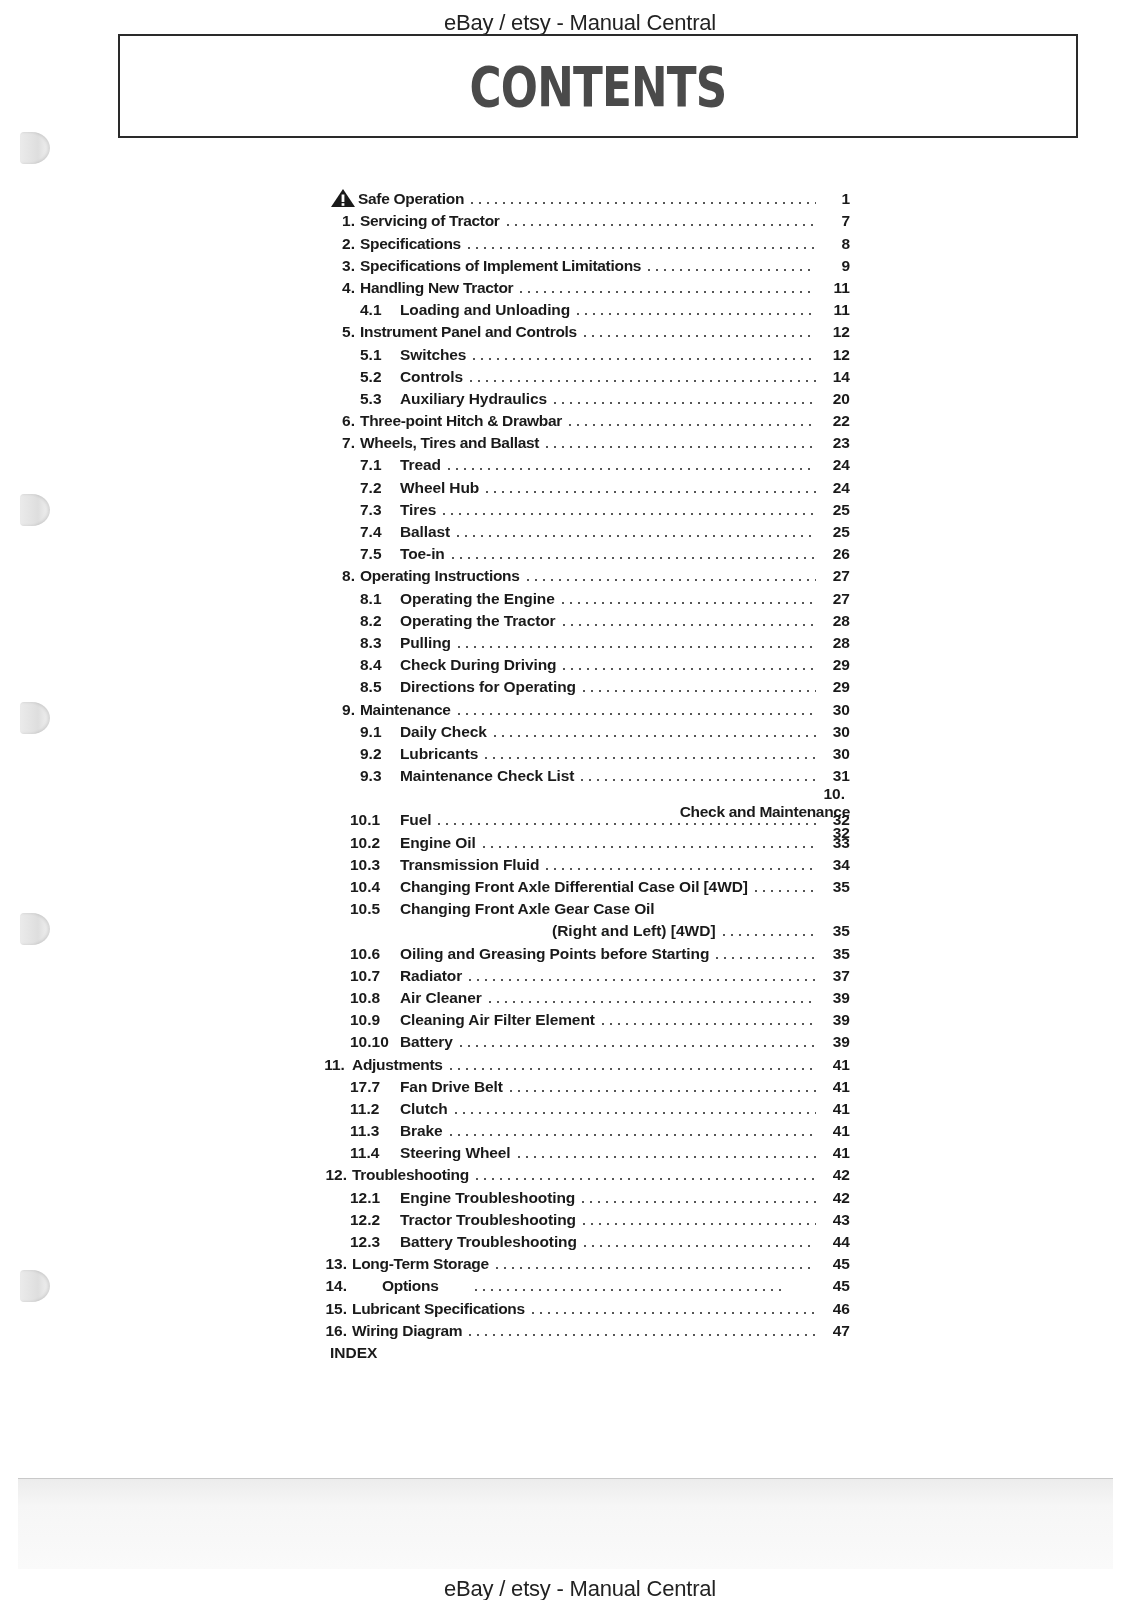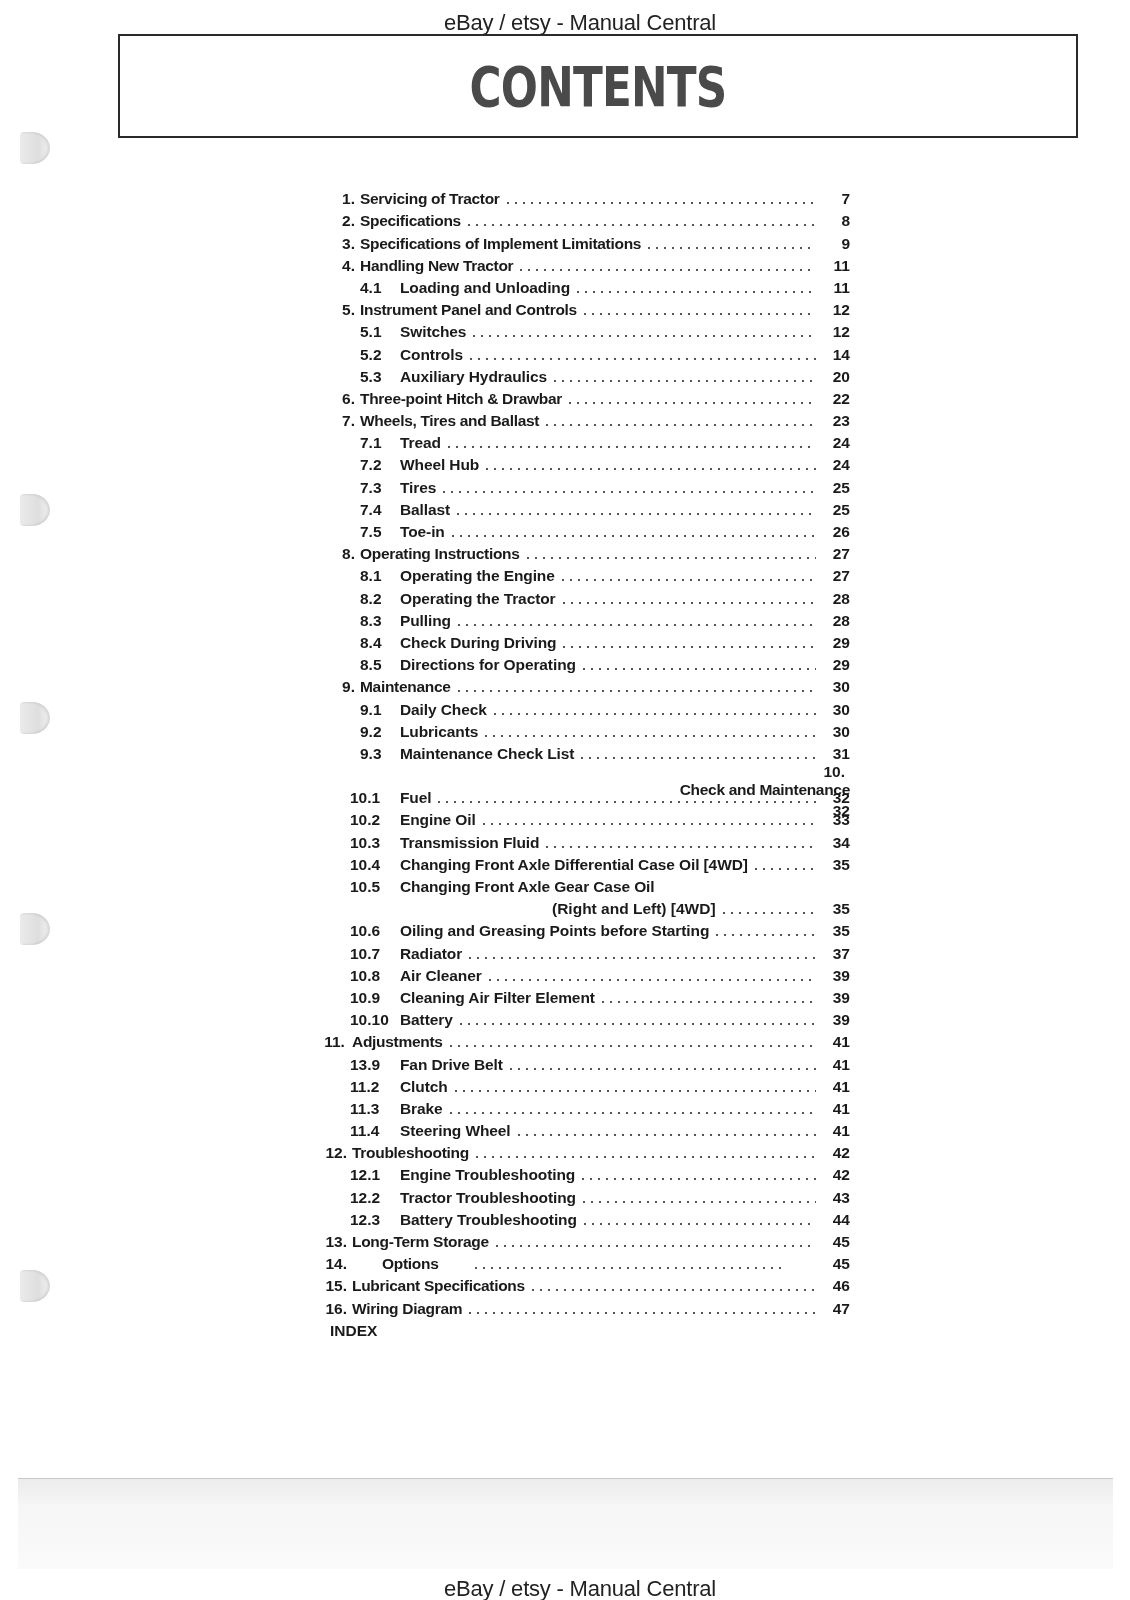--- a/index.html
+++ b/index.html
@@ -162,20 +162,32 @@
 </div>
 
 <div class="binder-hole" style="top:132px;"></div>
 <div class="binder-hole" style="top:494px;"></div>
 <div class="binder-hole" style="top:702px;"></div>
 <div class="binder-hole" style="top:913px;"></div>
 <div class="binder-hole" style="top:1270px;"></div>
 
 <div class="toc" id="toc">
     <div class="toc-row chapter">
+      <span class="warn-icon">
+        <svg width="26" height="20" viewBox="0 0 26 20">
+          <path d="M13 1 L25 19 L1 19 Z" fill="#1a1a1a"></path>
+          <rect x="11.6" y="6.5" width="2.8" height="7.5" fill="#fff"></rect>
+          <rect x="11.6" y="15.2" width="2.8" height="2.6" fill="#fff"></rect>
+        </svg>
+      </span>
+      <span class="label">Safe Operation</span>
+      <span class="dots"></span>
+      <span class="page">1</span>
+    </div>
+    <div class="toc-row chapter">
       <span class="num">1.</span>
       <span class="label">Servicing of Tractor</span>
       <span class="dots"></span>
       <span class="page">7</span>
     </div>
     <div class="toc-row chapter">
       <span class="num">2.</span>
       <span class="label">Specifications</span>
       <span class="dots"></span>
       <span class="page">8</span>
@@ -393,21 +405,21 @@
       <span class="dots"></span>
       <span class="page">39</span>
     </div>
     <div class="toc-row chapter" style="margin-left: -8px;">
       <span class="num" style="width: 30px; text-align: center;">11.</span>
       <span class="label">Adjustments</span>
       <span class="dots"></span>
       <span class="page">41</span>
     </div>
     <div class="toc-row section wide">
-      <span class="num">13.9</span>
+      <span class="num">17.7</span>
       <span class="label">Fan Drive Belt</span>
       <span class="dots"></span>
       <span class="page">41</span>
     </div>
     <div class="toc-row section wide">
       <span class="num">11.2</span>
       <span class="label">Clutch</span>
       <span class="dots"></span>
       <span class="page">41</span>
     </div>

